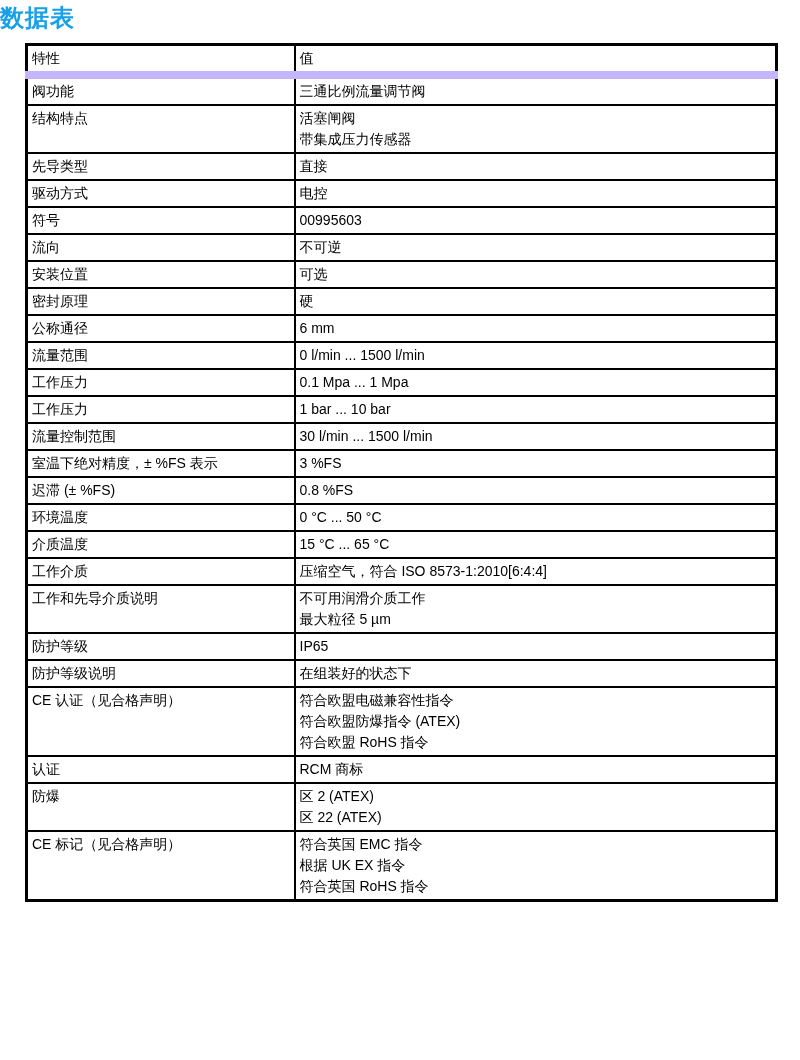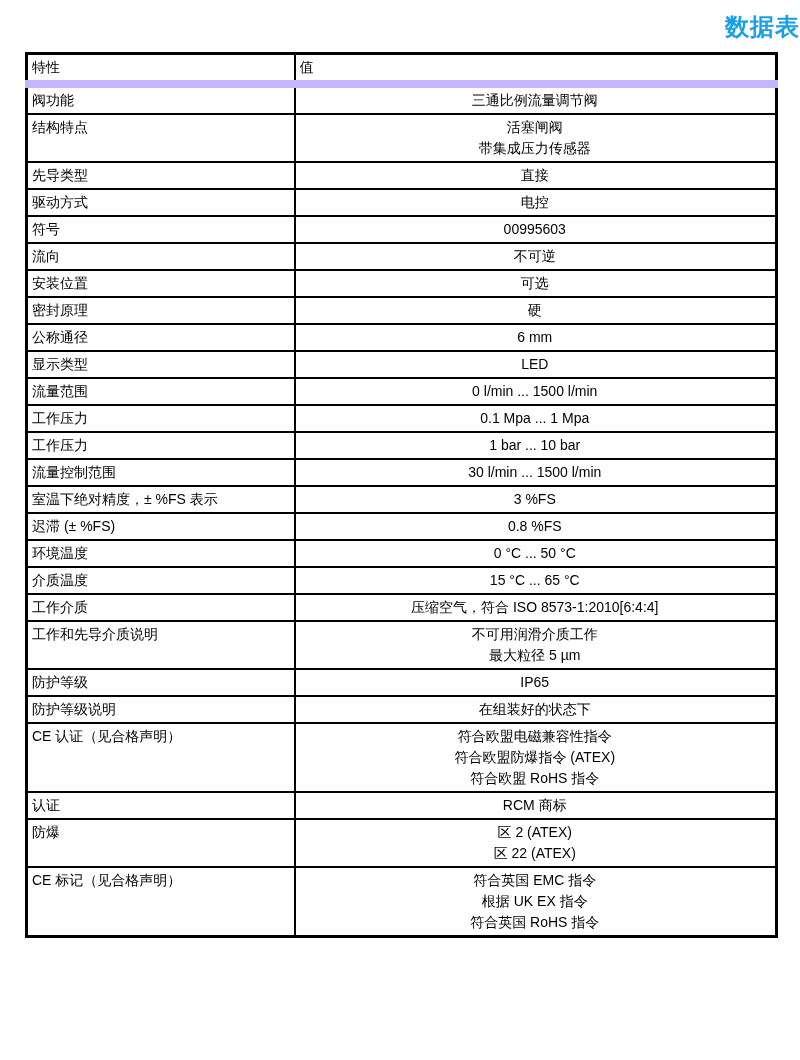--- a/index.html
+++ b/index.html
@@ -10,22 +10,22 @@
     font-family: "Liberation Sans", "DejaVu Sans", sans-serif;
     color: #000;
   }
   .page {
     width: 800px;
     height: 1060px;
     background: #fff;
     overflow: hidden;
   }
   .page-title {
-    margin: 11px 0 9px 0;
-    text-align: right;
+    margin: 2px 0 9px 0;
+    text-align: left;
     font-size: 24px;
     font-weight: bold;
     letter-spacing: 1px;
   }
   table.datasheet {
     border-collapse: collapse;
     table-layout: fixed;
     width: 750px;
     margin-left: 25px;
     border: 3px solid #000;
@@ -39,21 +39,21 @@
     font-size: 14px;
     line-height: 21px;
     vertical-align: top;
     text-align: left;
     font-weight: normal;
     word-wrap: break-word;
   }
   table.datasheet thead th {
     border-bottom: 8px solid #c4b5fd;
   }
-  .value-line { display: block; text-align: center; }
+  .value-line { display: block; }
 </style>
 </head>
 <body>
 
 <div class="page">
   <h1 class="page-title" style="color: rgb(23, 160, 232);">数据表</h1>
 
   <table class="datasheet">
     <colgroup>
       <col class="c-label">
@@ -115,26 +115,20 @@
             <span class="value-line">硬</span>
           </td>
         </tr>
         <tr>
           <td>公称通径</td>
           <td>
             <span class="value-line">6 mm</span>
           </td>
         </tr>
         <tr>
-          <td>显示类型</td>
-          <td>
-            <span class="value-line">LED</span>
-          </td>
-        </tr>
-        <tr>
           <td>流量范围</td>
           <td>
             <span class="value-line">0 l/min ... 1500 l/min</span>
           </td>
         </tr>
         <tr>
           <td>工作压力</td>
           <td>
             <span class="value-line">0.1 Mpa ... 1 Mpa</span>
           </td>

